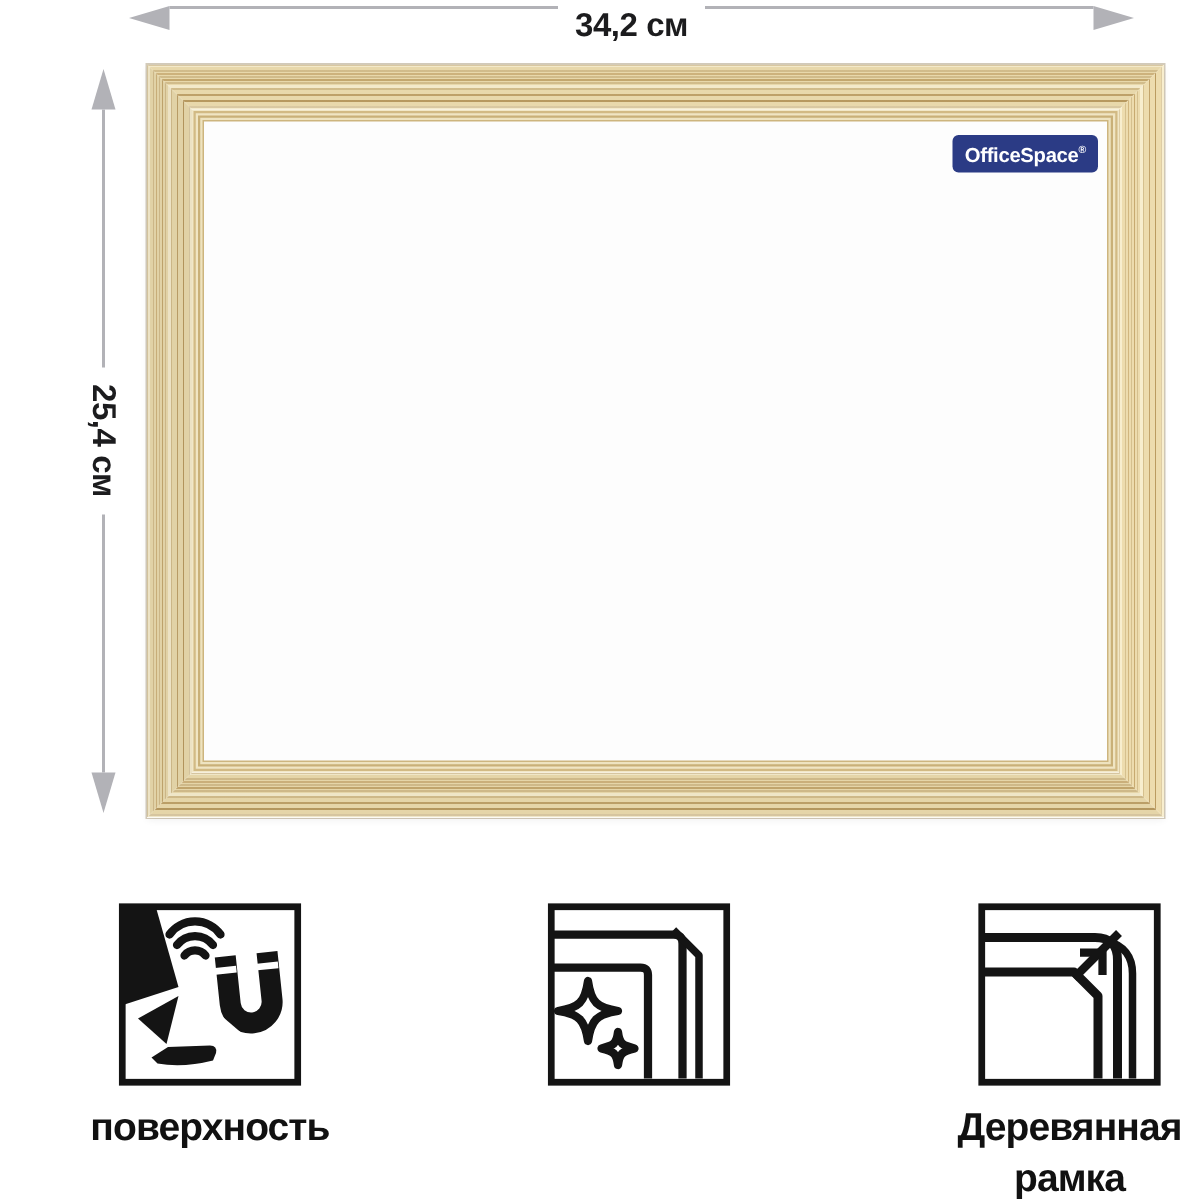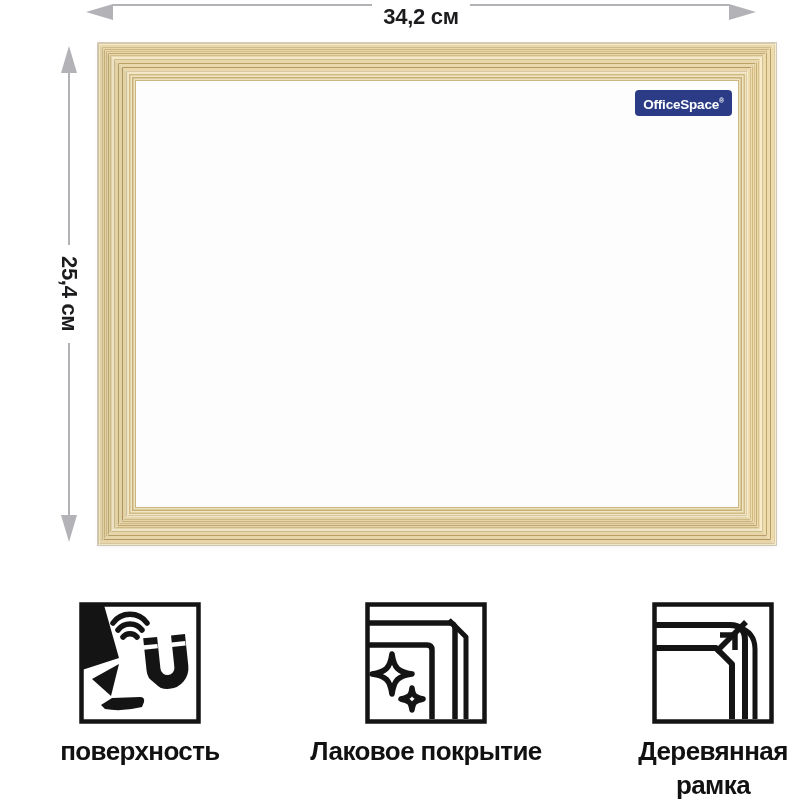--- a/index.html
+++ b/index.html
@@ -115,24 +115,20 @@
     <g class="ic" stroke-linejoin="round">
       <path d="M3 21 H84 Q90 21 90 27 V117"></path>
       <path d="M84 18 L101 35 V117" stroke-width="5"></path>
       <path d="M3 43 H62 Q67 43 67 48 V117"></path>
     </g>
     <g class="ic" stroke-width="4.5" stroke-linejoin="round">
       <path d="M27 52 C29 66 33 70 47 72 C33 74 29 78 27 92 C25 78 21 74 7 72 C21 70 25 66 27 52 Z"></path>
       <path d="M47 86 C48 94 50 95 58 97 C50 99 48 100 47 108 C46 100 44 99 36 97 C44 95 46 94 47 86 Z"></path>
     </g>
   </svg>
-  <div class="flabel">
-    <div>Лаковое покрытие</div>
-    <div></div>
-  </div>
 </div>
 
 <div class="feature f3">
   <svg viewBox="0 0 122 122">
     <rect x="2.5" y="2.5" width="117" height="117" fill="#fff" stroke="#141414" stroke-width="4.5"></rect>
     <g class="ic" stroke-linejoin="round">
       <path d="M3 23 H78 Q93 23 93 38 V117" stroke-width="6"></path>
       <path d="M86 25 Q103 30 103 47 V117" stroke-width="5"></path>
       <path d="M3 46 H64 L80 62 V117" stroke-width="6"></path>
     </g>

